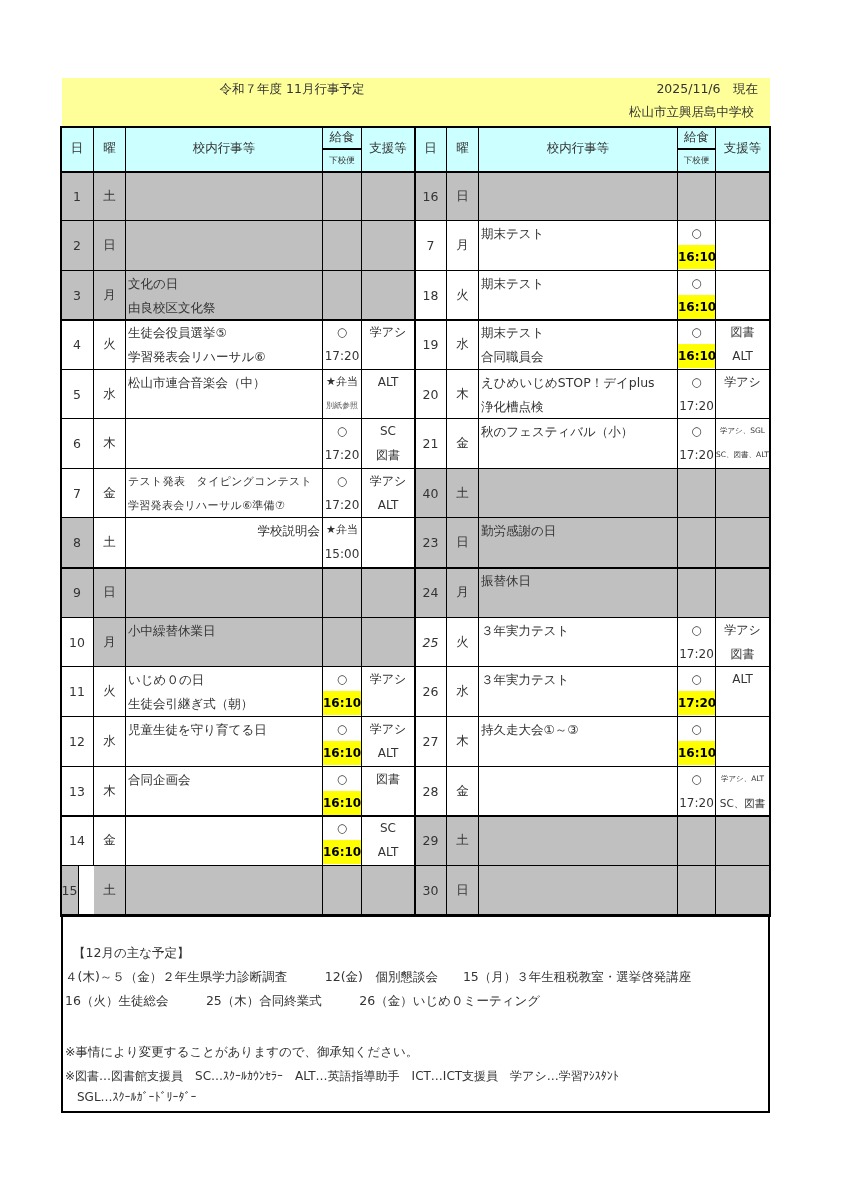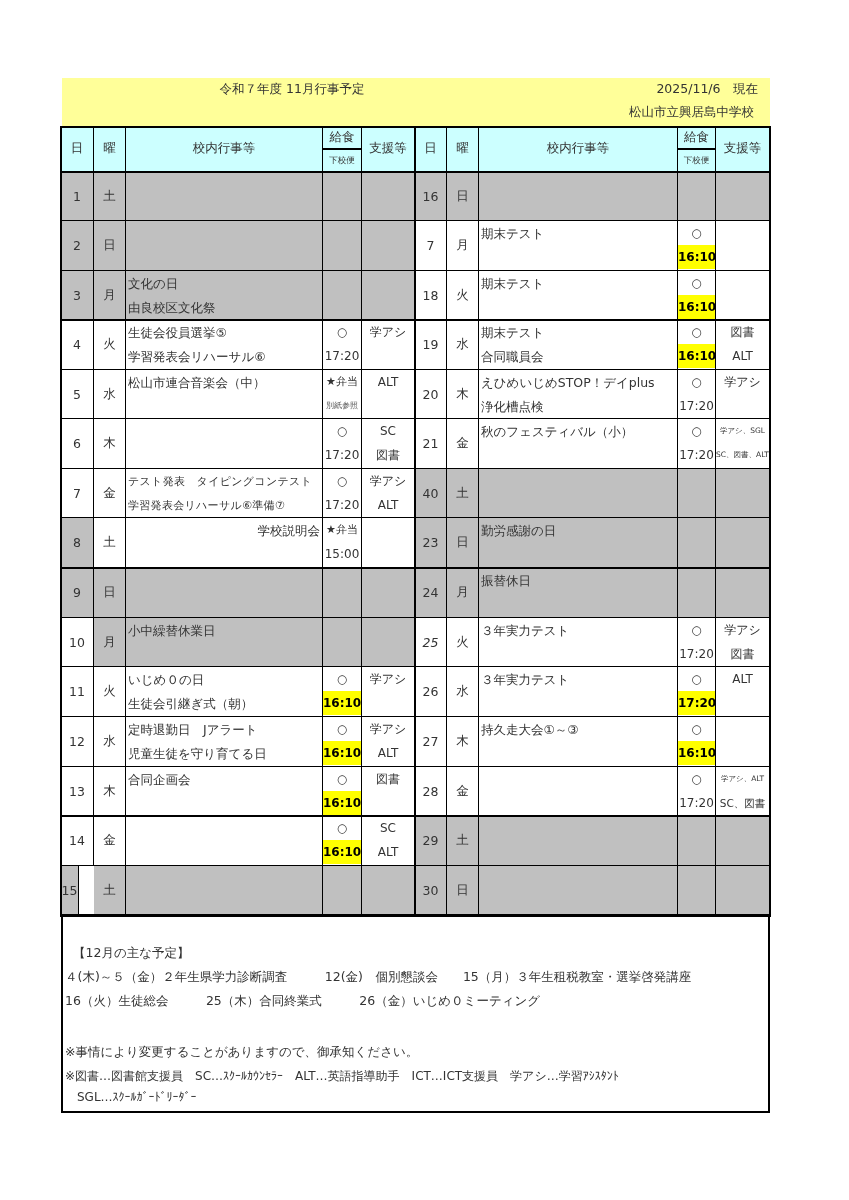--- a/index.html
+++ b/index.html
@@ -271,21 +271,20 @@
       <div class="l1">学アシ</div>
       <div class="l2"></div>
     </div>
     <div class="cell ctr" style="left: 0px; top: 591px; width: 33px; height: 50px;">
       <div>12</div>
     </div>
     <div class="cell ctr" style="left: 33px; top: 591px; width: 32px; height: 50px;">
       <div>水</div>
     </div>
     <div class="cell ev" style="left: 65px; top: 591px; width: 197px; height: 50px;">
-      <div>定時退勤日　Jアラート</div>
       <div>児童生徒を守り育てる日</div>
     </div>
     <div class="cell meal" style="left: 262px; top: 591px; width: 39px; height: 50px;">
       <div class="l1">○</div>
       <div class="l2 hl">16:10</div>
     </div>
     <div class="cell sup" style="left: 301px; top: 591px; width: 53px; height: 50px;">
       <div class="l1">学アシ</div>
       <div class="l2">ALT</div>
     </div>

